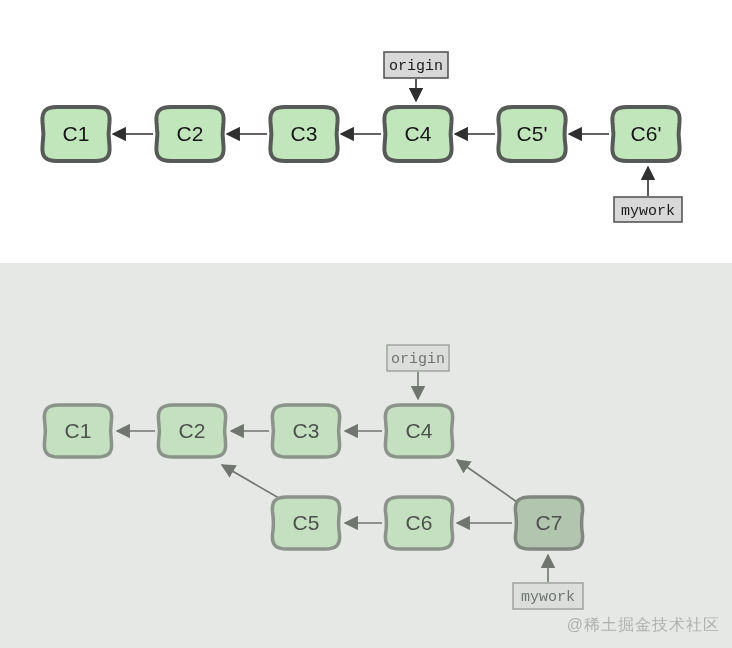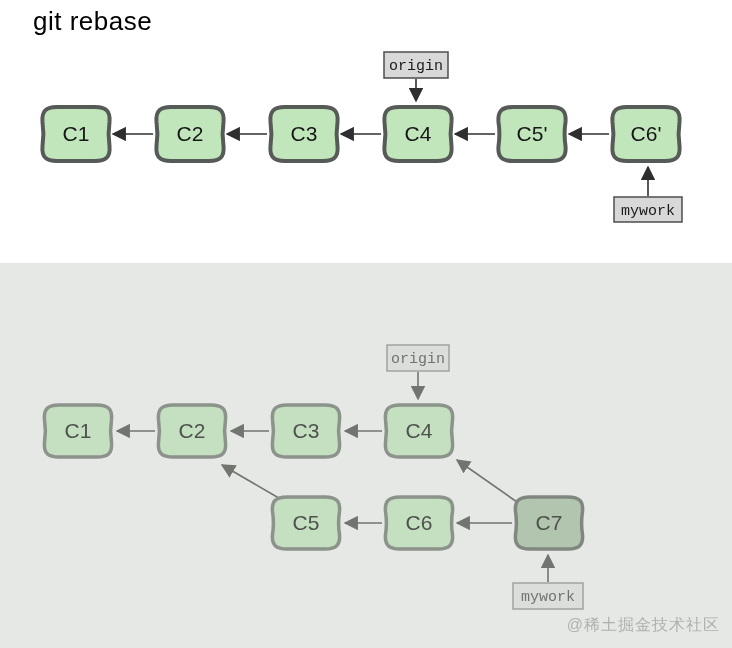--- a/index.html
+++ b/index.html
@@ -39,21 +39,20 @@
   .ref-label-a{font-family:"Liberation Mono","DejaVu Sans Mono",monospace;font-size:15px;fill:#1a1a1a;text-anchor:middle;}
   .ref-label-b{font-family:"Liberation Mono","DejaVu Sans Mono",monospace;font-size:15px;fill:#6f746f;text-anchor:middle;}
   .edge-a{stroke:#2f2f2f;stroke-width:1.6;fill:none;}
   .edge-b{stroke:#70756f;stroke-width:1.6;fill:none;}
 </style>
 </head>
 <body>
 
 <div class="page">
 
-  <h1 class="rebase-title">git rebase</h1>
 
   <svg class="rebase-svg" width="732" height="263" viewBox="0 0 732 263">
     <defs>
       <path id="nodeA" d="M 17 2 L 55 2 C 66 2 70.5 6 69.5 17 C 68 27 68 31 69.5 41 C 70.5 52 66 56 55 56 L 17 56 C 6 56 1.5 52 2.5 41 C 4 31 4 27 2.5 17 C 1.5 6 6 2 17 2 Z"></path>
       <path id="nodeB" d="M 17 2 L 55 2 C 66 2 70.5 6 69.5 16.5 C 68 26 68 30 69.5 39.5 C 70.5 50 66 54 55 54 L 17 54 C 6 54 1.5 50 2.5 39.5 C 4 30 4 26 2.5 16.5 C 1.5 6 6 2 17 2 Z"></path>
       <marker id="arrowA" viewBox="0 0 10 10" refX="9" refY="5" markerWidth="9" markerHeight="9" orient="auto">
         <path d="M0,0 L10,5 L0,10 Z" fill="#2f2f2f"></path>
       </marker>
       <marker id="arrowB" viewBox="0 0 10 10" refX="9" refY="5" markerWidth="9" markerHeight="9" orient="auto">
         <path d="M0,0 L10,5 L0,10 Z" fill="#70756f"></path>

